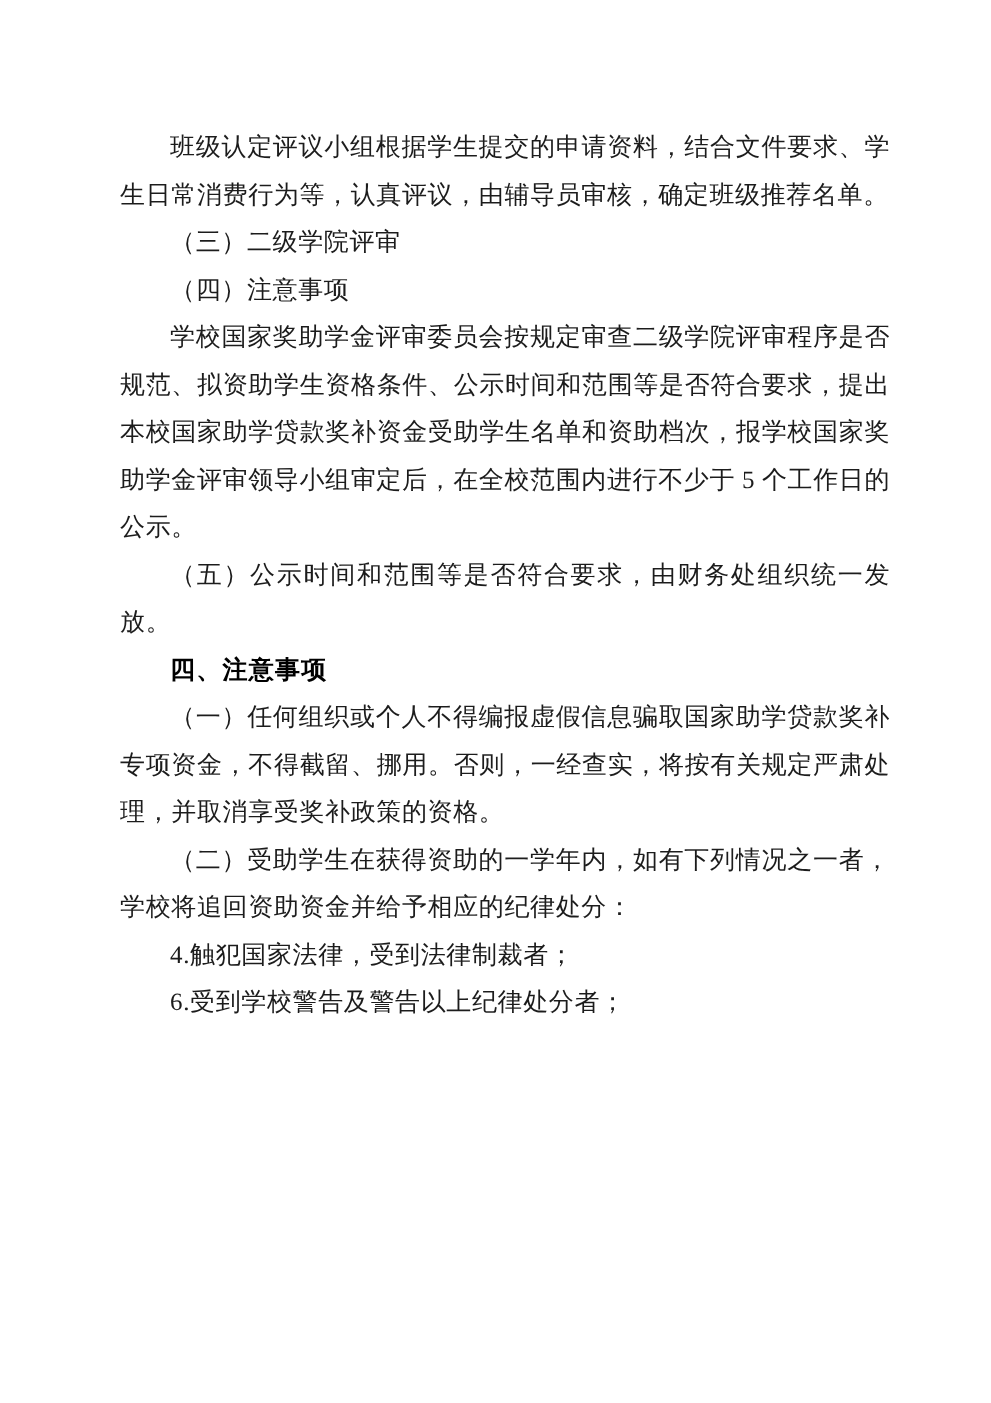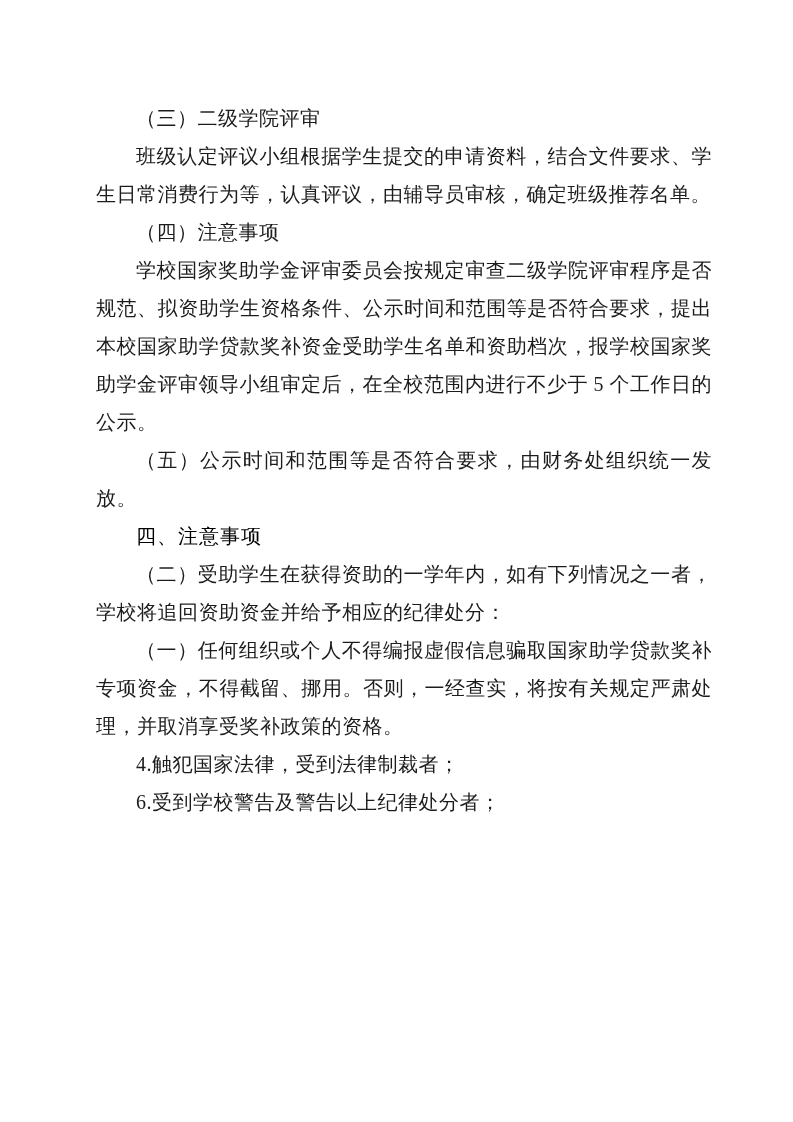--- a/index.html
+++ b/index.html
@@ -26,34 +26,34 @@
     text-align: justify;
     letter-spacing: 0.5px;
   }
   .doc-body p {
     margin: 0;
     padding: 0;
     text-indent: 2em;
   }
   .doc-body p.section-heading {
     font-family: "Liberation Sans", "DejaVu Sans", sans-serif;
-    font-weight: normal;
+    font-weight: bold;
     color: #000000;
     letter-spacing: 1px;
   }
 </style>
 </head>
 <body>
 
 <div class="page">
   <div class="doc-body">
+    <p>班级认定评议小组根据学生提交的申请资料，结合文件要求、学生日常消费行为等，认真评议，由辅导员审核，确定班级推荐名单。</p>
     <p>（三）二级学院评审</p>
-    <p>班级认定评议小组根据学生提交的申请资料，结合文件要求、学生日常消费行为等，认真评议，由辅导员审核，确定班级推荐名单。</p>
     <p>（四）注意事项</p>
     <p>学校国家奖助学金评审委员会按规定审查二级学院评审程序是否规范、拟资助学生资格条件、公示时间和范围等是否符合要求，提出本校国家助学贷款奖补资金受助学生名单和资助档次，报学校国家奖助学金评审领导小组审定后，在全校范围内进行不少于 5 个工作日的公示。</p>
     <p>（五）公示时间和范围等是否符合要求，由财务处组织统一发放。</p>
     <p class="section-heading">四、注意事项</p>
+    <p>（一）任何组织或个人不得编报虚假信息骗取国家助学贷款奖补专项资金，不得截留、挪用。否则，一经查实，将按有关规定严肃处理，并取消享受奖补政策的资格。</p>
     <p>（二）受助学生在获得资助的一学年内，如有下列情况之一者，学校将追回资助资金并给予相应的纪律处分：</p>
-    <p>（一）任何组织或个人不得编报虚假信息骗取国家助学贷款奖补专项资金，不得截留、挪用。否则，一经查实，将按有关规定严肃处理，并取消享受奖补政策的资格。</p>
     <p>4.触犯国家法律，受到法律制裁者；</p>
     <p>6.受到学校警告及警告以上纪律处分者；</p>
   </div>
 </div>
 
 </body></html>

